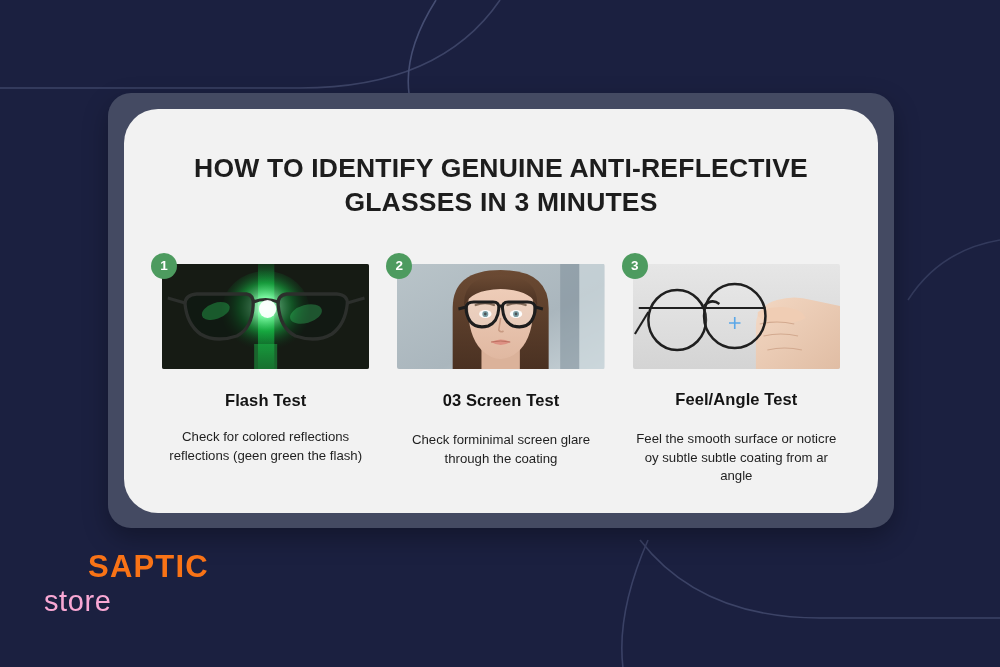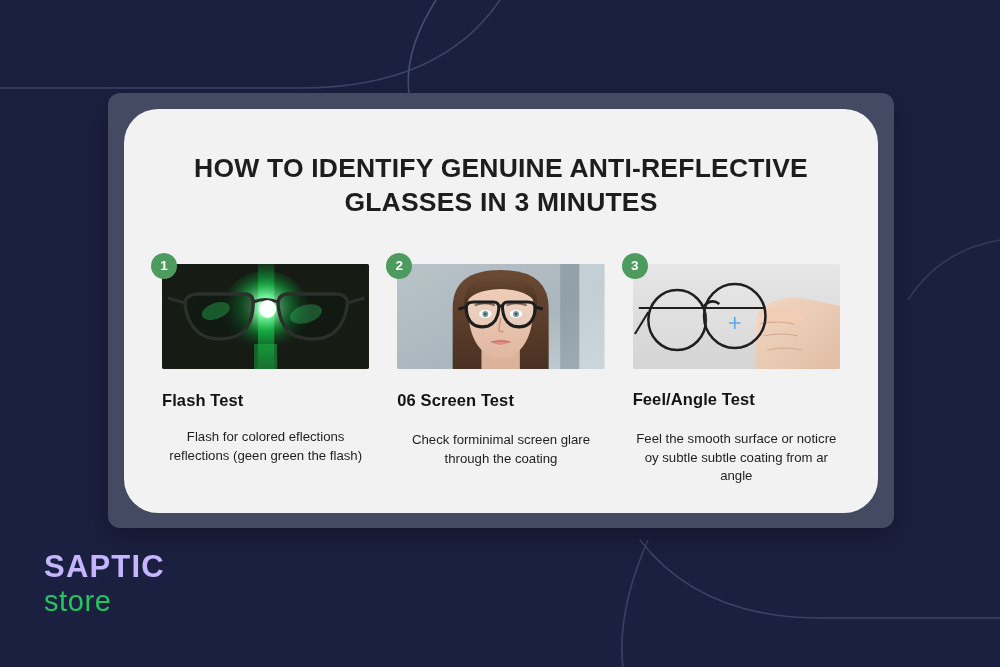--- a/index.html
+++ b/index.html
@@ -13,21 +13,21 @@
 
   
   #bg-decor { position:absolute; inset:0; width:1000px; height:667px; }
 
   
   .panel-frame {
     position:absolute;
     left:108px; top:93px;
     width:786px; height:435px;
     background:#444a62;
-    border-radius:12px;
+    border-radius:23px;
     box-shadow:0 10px 26px rgba(0,0,0,0.30);
   }
   .panel-card {
     position:absolute;
     left:16px; top:16px;
     width:754px; height:404px;
     background:#f2f2f2;
     border-radius:34px;
     overflow:hidden;
   }
@@ -79,21 +79,21 @@
     font-weight:bold;
     display:flex;
     align-items:center;
     justify-content:center;
     z-index:3;
     line-height:1;
   }
 
   .card-title {
     margin-top:22px;
-    text-align:left;
+    text-align:center;
     font-size:16.5px;
     font-weight:bold;
     color:#141414;
     letter-spacing:0.1px;
   }
   .card-desc {
     margin-top:18px;
     text-align:center;
     font-size:13.2px;
     line-height:1.42;
@@ -106,27 +106,28 @@
   
   .brand {
     position:absolute;
     left:44px; top:551px;
     line-height:1;
   }
   .brand-top {
     font-size:31px;
     font-weight:bold;
     letter-spacing:1.2px;
-    color:#c4b5fd;
+    color:#f97316;
+    margin-left:44px;
   }
   .brand-bottom {
     font-size:29px;
     font-weight:400;
     letter-spacing:0.6px;
-    color:#22c55e;
+    color:#f9a8d4;
     margin-top:5px;
   }
 </style>
 </head>
 <body>
 
 <svg id="bg-decor" viewBox="0 0 1000 667" preserveAspectRatio="none">
   <rect x="0" y="0" width="1000" height="667" fill="#1b2040"></rect>
   <path d="M0 88 L300 88 Q440 88 500 0" fill="none" stroke="#3c4366" stroke-width="1.6"></path>
   <path d="M436 0 Q398 60 412 108" fill="none" stroke="#454d72" stroke-width="1.6"></path>
@@ -177,21 +178,21 @@
 
               <ellipse cx="56" cy="47" rx="15" ry="8" fill="#2bd45f" opacity="0.35" transform="rotate(-18 56 47)"></ellipse>
               <ellipse cx="150" cy="50" rx="17" ry="9" fill="#3de070" opacity="0.30" transform="rotate(-15 150 50)"></ellipse>
               <circle cx="110" cy="45" r="9" fill="#ffffff" opacity="0.92"></circle>
 
               <rect x="96" y="80" width="24" height="25" fill="#1fbf4c" opacity="0.45"></rect>
             </svg>
           </div>
         </div>
         <div class="card-title">Flash Test</div>
-        <div class="card-desc">Flash for colored eflections reflections (geen green the flash)</div>
+        <div class="card-desc">Check for colored reflections reflections (geen green the flash)</div>
       </div>
 
       <div class="card card-2">
         <div class="thumb-wrap">
           <div class="badge">2</div>
           <div class="thumb">
             <svg viewBox="0 0 216 105" preserveAspectRatio="none">
               <defs>
                 <linearGradient id="g2bg" x1="0" y1="0" x2="1" y2="1">
                   <stop offset="0%" stop-color="#b9c4c9"></stop>
@@ -235,21 +236,21 @@
               <path d="M98 78 Q108 76 118 78" fill="none" stroke="#b9705f" stroke-width="1"></path>
 
               <path d="M72 44 Q72 38 80 38 L100 38 Q107 38 106 45 Q105 58 95 62 Q82 65 76 57 Q72 51 72 44 Z" fill="#eef3f5" fill-opacity="0.20" stroke="#1d1d1d" stroke-width="3.2"></path>
               <path d="M110 45 Q109 38 116 38 L136 38 Q144 38 144 44 Q144 51 140 57 Q134 65 121 62 Q111 58 110 45 Z" fill="#eef3f5" fill-opacity="0.20" stroke="#1d1d1d" stroke-width="3.2"></path>
               <path d="M106 43 Q108 41 110 43" fill="none" stroke="#1d1d1d" stroke-width="2.6"></path>
               <path d="M72 43 L64 45" fill="none" stroke="#1d1d1d" stroke-width="3"></path>
               <path d="M144 43 L152 45" fill="none" stroke="#1d1d1d" stroke-width="3"></path>
             </svg>
           </div>
         </div>
-        <div class="card-title">06 Screen Test</div>
+        <div class="card-title">03 Screen Test</div>
         <div class="card-desc">Check forminimal screen glare through the coating</div>
       </div>
 
       <div class="card card-3">
         <div class="thumb-wrap">
           <div class="badge">3</div>
           <div class="thumb">
             <svg viewBox="0 0 216 105" preserveAspectRatio="none">
               <defs>
                 <linearGradient id="g3bg" x1="0" y1="0" x2="0" y2="1">

